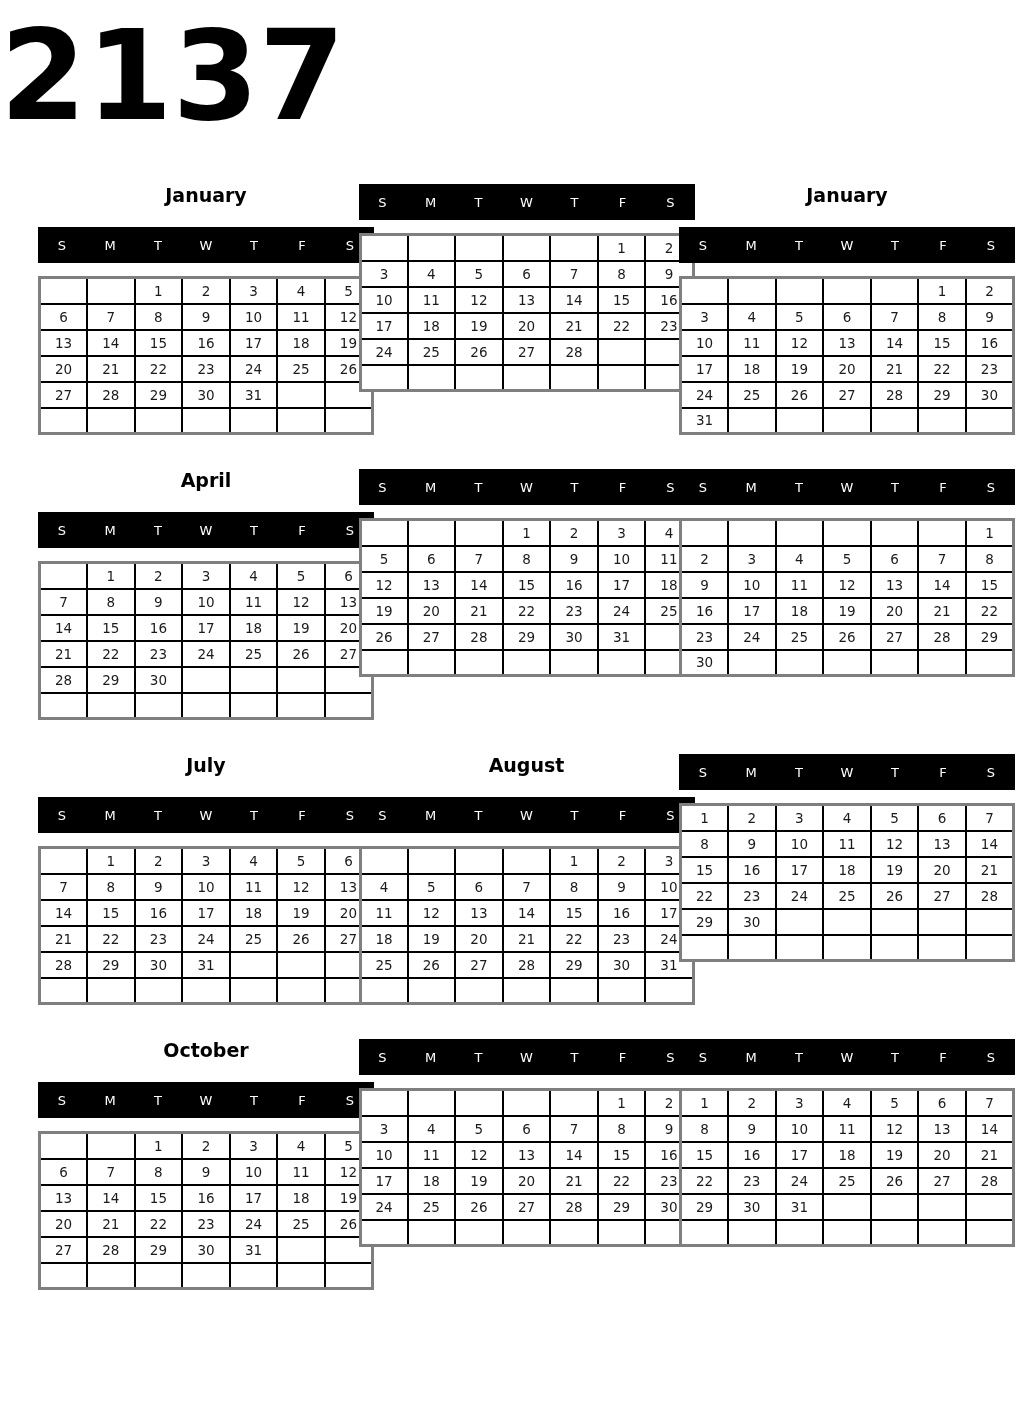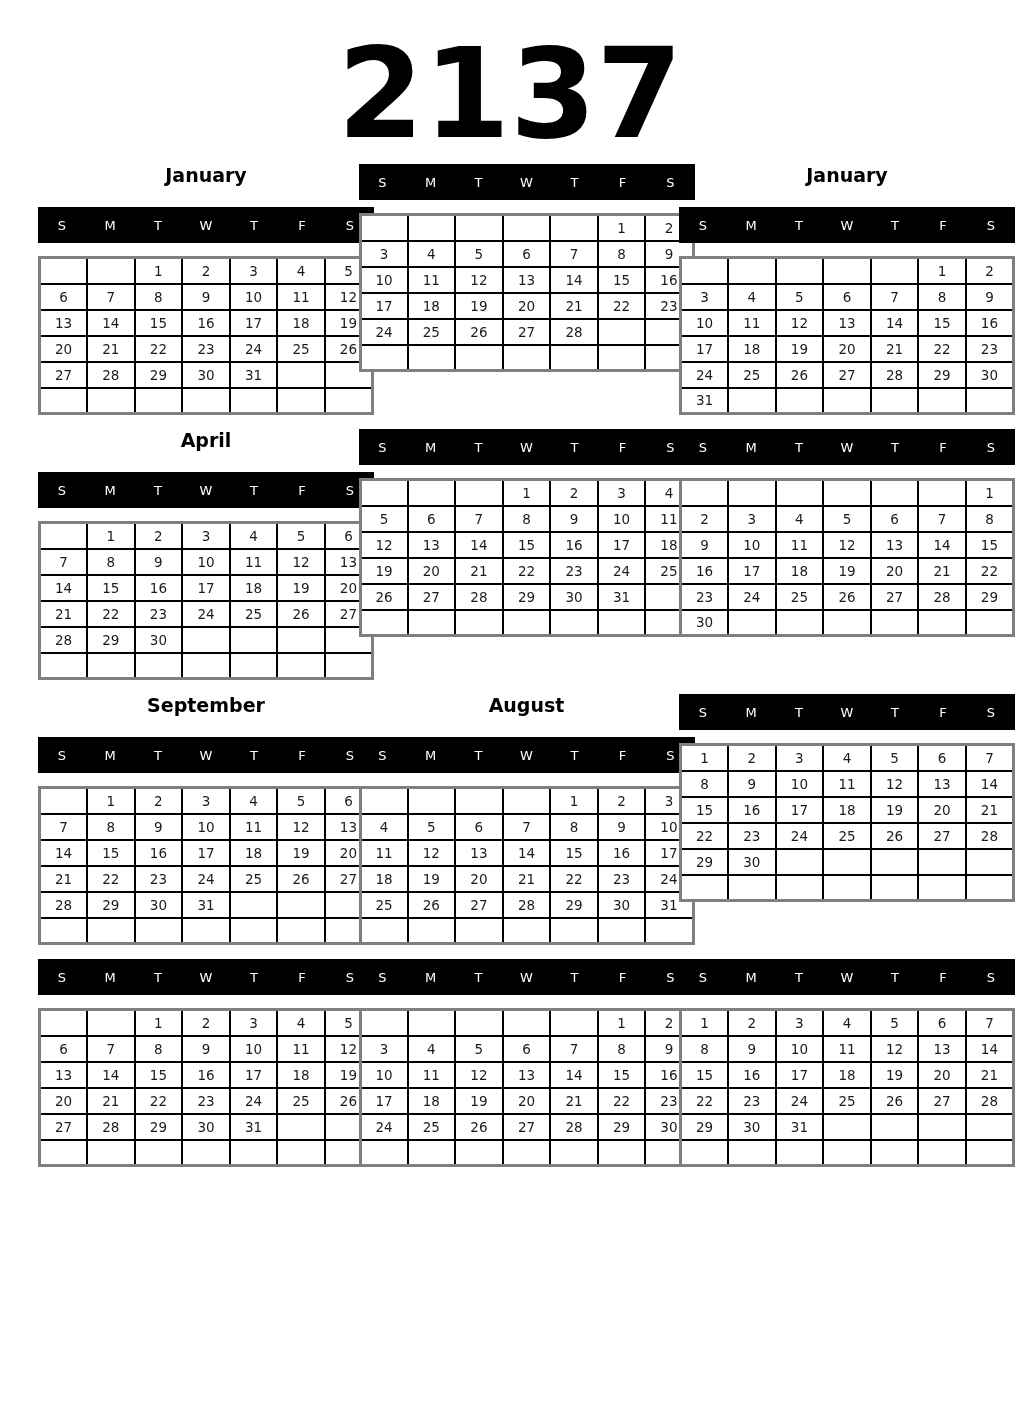--- a/index.html
+++ b/index.html
@@ -4,35 +4,34 @@
 <style>
   * { margin: 0; padding: 0; box-sizing: border-box; }
   html, body { background: #ffffff; }
   body {
     width: 1020px; height: 1412px;
     font-family: "DejaVu Sans", sans-serif;
     color: #000;
     overflow: hidden;
   }
   h1.year {
-    text-align: center;
     font-size: 124px;
     font-weight: bold;
     line-height: 1;
-    padding-top: 32px;
+    padding-top: 14px;
     height: 138px;
   }
   #months-grid {
     display: grid;
     grid-template-columns: repeat(3, 303px);
     justify-content: space-between;
     row-gap: 14px;
     margin: 26px 38px 0 38px;
   }
-  .month { width: 336px; }
+  .month { width: 336px; margin-top: 20px; }
   .month-title {
     font-size: 19px;
     font-weight: bold;
     line-height: 22px;
     text-align: center;
     margin-bottom: 21px;
   }
   .weekday-bar {
     background: #000000;
     height: 36px;
@@ -487,21 +486,21 @@
               <td></td>
               <td></td>
               <td></td>
               <td></td>
             </tr>
           </tbody>
         </table>
   </section>
 
   <section class="month">
-    <h2 class="month-title">September</h2>
+    <h2 class="month-title">July</h2>
     <div class="weekday-bar">
           <span class="weekday">S</span>
           <span class="weekday">M</span>
           <span class="weekday">T</span>
           <span class="weekday">W</span>
           <span class="weekday">T</span>
           <span class="weekday">F</span>
           <span class="weekday">S</span>
         </div>
     <table class="days">
@@ -699,20 +698,21 @@
               <td></td>
               <td></td>
               <td></td>
               <td></td>
             </tr>
           </tbody>
         </table>
   </section>
 
   <section class="month">
+    <h2 class="month-title">October</h2>
     <div class="weekday-bar">
           <span class="weekday">S</span>
           <span class="weekday">M</span>
           <span class="weekday">T</span>
           <span class="weekday">W</span>
           <span class="weekday">T</span>
           <span class="weekday">F</span>
           <span class="weekday">S</span>
         </div>
     <table class="days">

